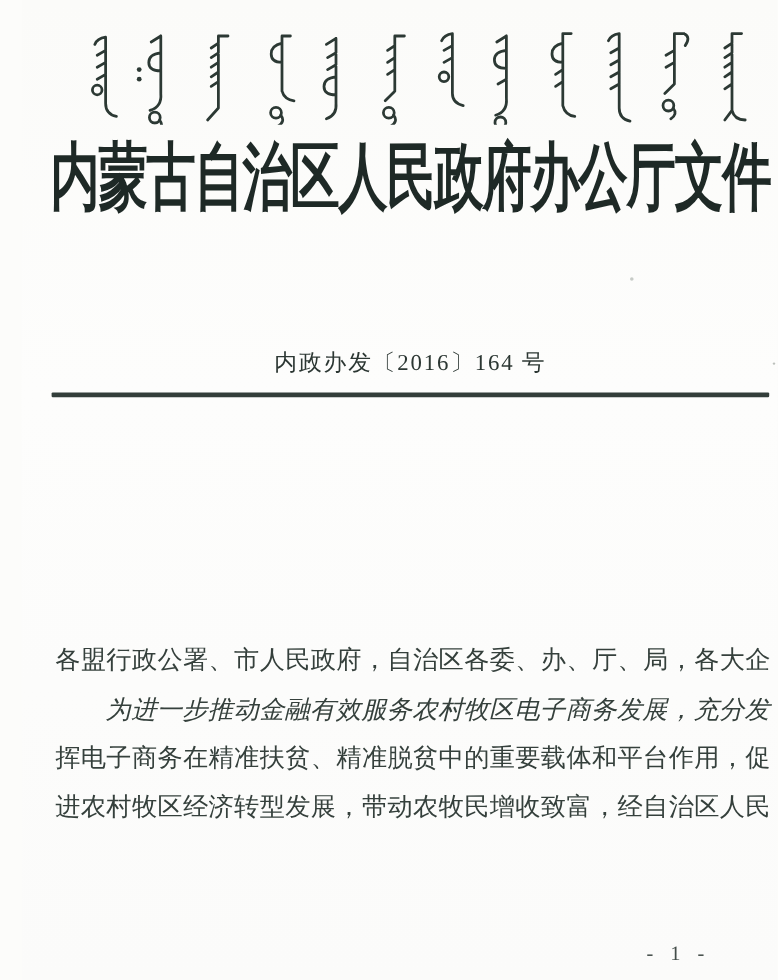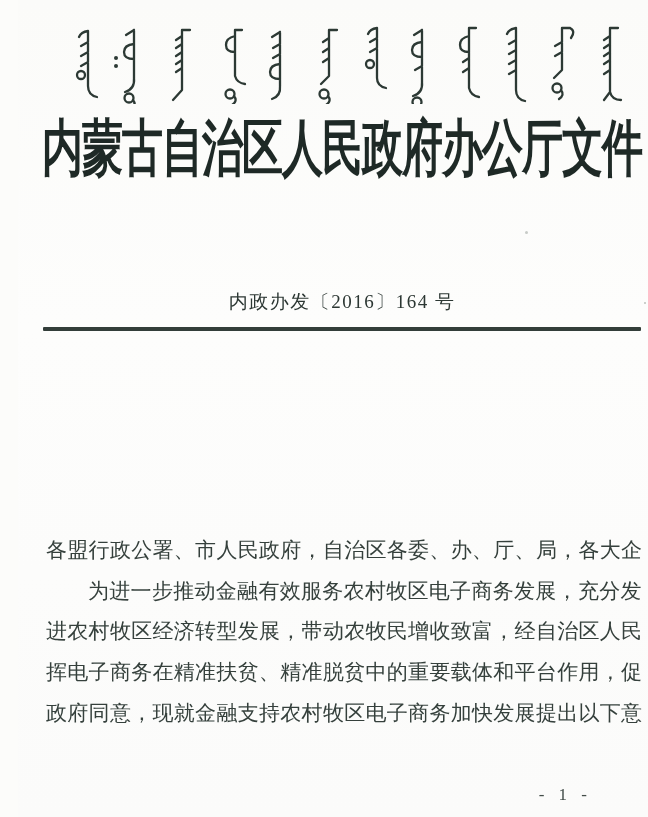--- a/index.html
+++ b/index.html
@@ -44,21 +44,21 @@
     text-align:center;font-size:29px;font-weight:bold;line-height:44px;
     color:#212c29;letter-spacing:0.5px;
   }
   
   .body-text{
     position:absolute;left:28px;top:530px;width:594px;
     font-size:21px;line-height:40.7px;letter-spacing:0.3px;
     color:#35403c;
   }
   .body-line{white-space:nowrap;text-align:right;}
-  .body-line.indent{text-indent:42px;}
+  .body-line.indent{text-indent:42px;font-style:italic;}
   
   .page-number{
     position:absolute;top:785px;right:56px;
     font-size:17px;letter-spacing:5px;color:#434d49;
     font-family:"Liberation Serif","DejaVu Serif",serif;
   }
   
   .speck{position:absolute;border-radius:50%;}
   .speck.s1{left:507px;top:231px;width:3px;height:3px;background:#c7cbc7;}
   .speck.s2{left:626px;top:302px;width:2px;height:2px;background:#bcc0bc;}
@@ -139,23 +139,22 @@
   <div class="org-title">内蒙古自治区人民政府办公厅文件</div>
 
   <div class="doc-number">内政办发〔2016〕164 号</div>
 
   <div class="rule"></div>
 
 
   <div class="body-text">
     <div class="body-line">各盟行政公署、市人民政府，自治区各委、办、厅、局，各大企</div>
     <div class="body-line indent">为进一步推动金融有效服务农村牧区电子商务发展，充分发</div>
+    <div class="body-line">挥电子商务在精准扶贫、精准脱贫中的重要载体和平台作用，促</div>
     <div class="body-line">进农村牧区经济转型发展，带动农牧民增收致富，经自治区人民</div>
-    <div class="body-line">挥电子商务在精准扶贫、精准脱贫中的重要载体和平台作用，促</div>
-    <div class="body-line">政府同意，现就金融支持农村牧区电子商务加快发展提出以下意</div>
   </div>
 
   <div class="page-number">- 1 -</div>
 
   <div class="speck s1"></div>
   <div class="speck s2"></div>
 
 </div>
 
 </body></html>

